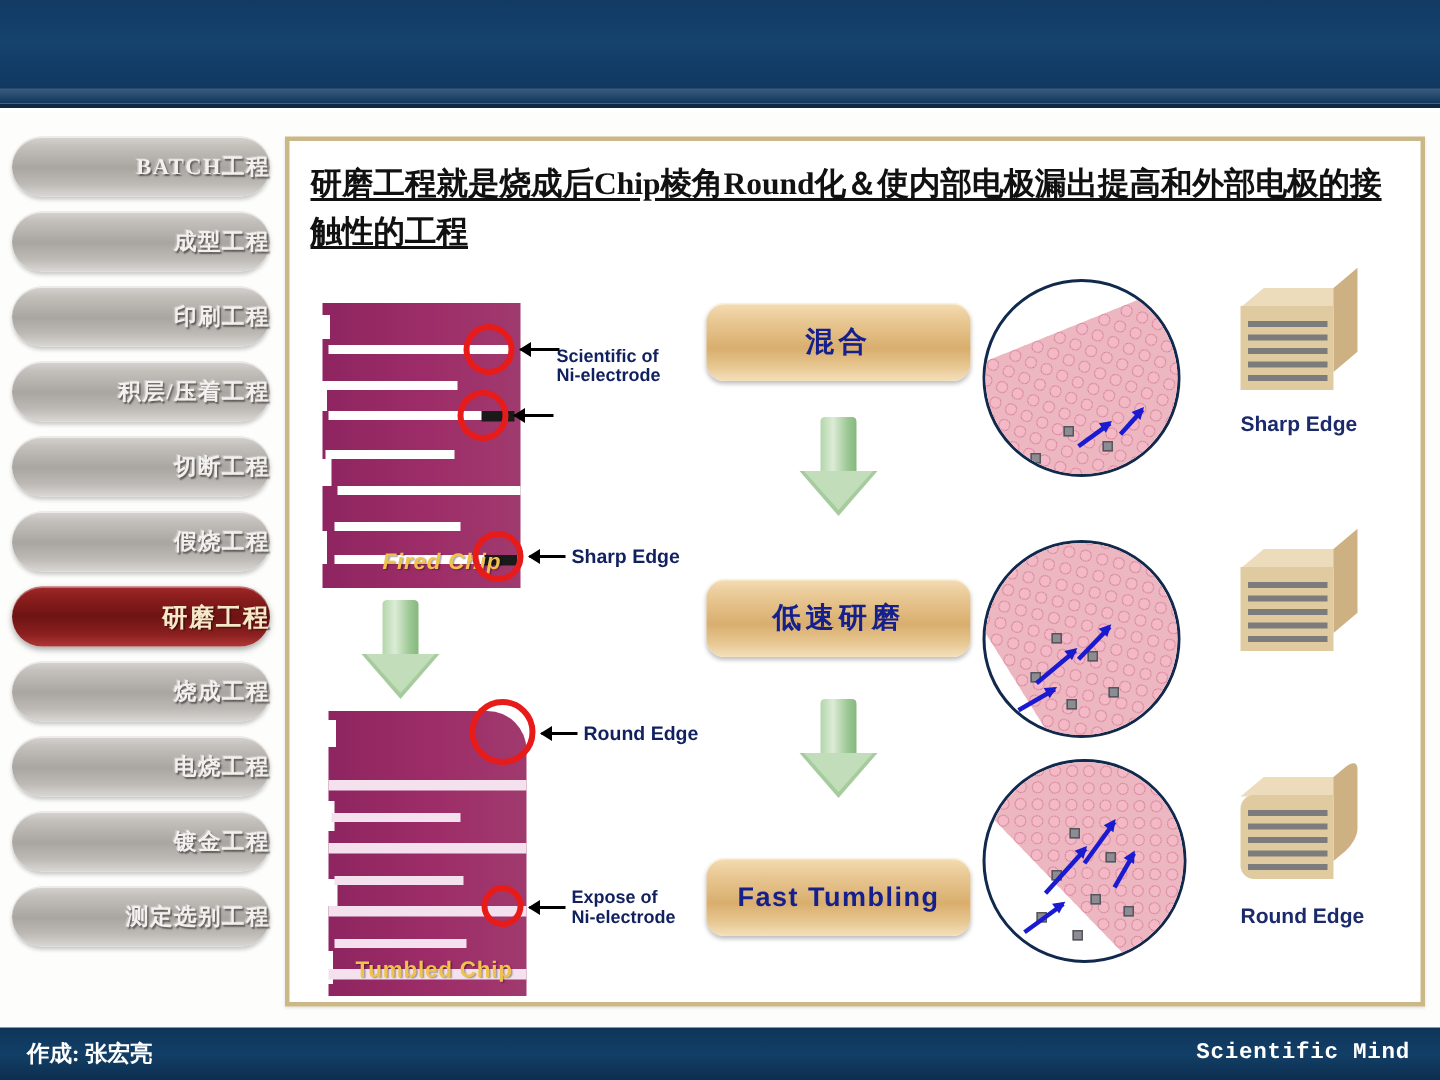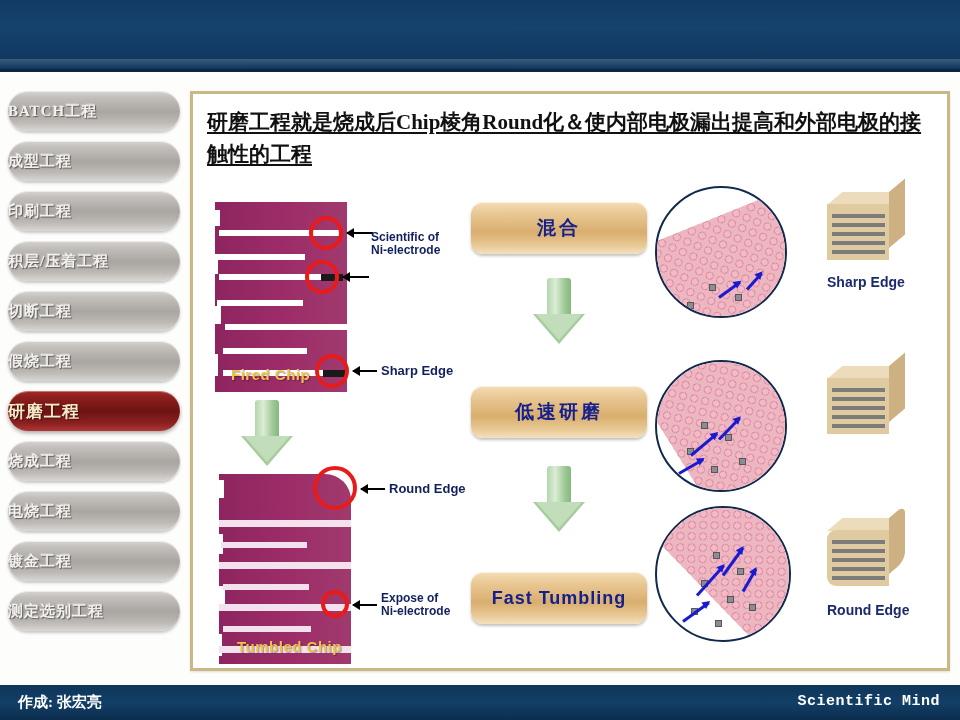--- a/index.html
+++ b/index.html
@@ -38,21 +38,21 @@
   
   .sidebar {
     position: absolute; left: 8px; top: 16px; width: 176px; height: 580px;
   }
   .nav-item {
     position: relative; width: 172px; height: 40px;
     margin-bottom: 10px;
     border-radius: 20px;
     background: linear-gradient(to bottom, #d6d4d1 0%, #c3c0bc 16%, #a9a5a1 52%, #bcb8b4 78%, #d9d7d4 100%);
     box-shadow: 0 2px 3px rgba(0,0,0,0.22), inset 0 1px 0 rgba(255,255,255,0.55);
-    display: flex; align-items: center; justify-content: flex-start;
+    display: flex; align-items: center; justify-content: flex-end;
     cursor: pointer;
   }
   .nav-item .lbl {
     font-family: "Liberation Serif", serif;
     font-size: 15px; font-weight: bold; color: #f2f1ef;
     text-shadow: 1px 1px 1px rgba(90,85,80,0.95), -1px -1px 0 rgba(255,255,255,0.25);
     letter-spacing: 1px; white-space: nowrap;
   }
   .nav-item.active {
     background: linear-gradient(to bottom, #a32a2a 0%, #8f1f1f 14%, #6e1313 50%, #8b2020 80%, #b03636 100%);
@@ -302,21 +302,21 @@
         <div class="elec" style="left:8px; top:28px; width:122px;"></div>
         <div class="elec" style="left:6px; top:52px; width:88px;"></div>
         <div class="elec" style="left:8px; top:72px; width:118px;"></div>
         <div class="elec-cap" style="left:110px; top:72px; width:22px;"></div>
         <div class="elec" style="left:6px; top:98px; width:86px;"></div>
         <div class="elec" style="left:14px; top:122px; width:122px;"></div>
         <div class="elec" style="left:12px; top:146px; width:84px;"></div>
         <div class="elec" style="left:12px; top:168px; width:124px;"></div>
         <div class="elec-cap" style="left:112px; top:168px; width:22px;"></div>
 
-        <div class="chip-label" style="left:20px; top:164px;">Fired Chip</div>
+        <div class="chip-label" style="left:44px; top:164px;font-style:italic;">Fired Chip</div>
       </div>
 
       <div class="ring" style="left:116px; top:42px; width:34px; height:34px;"></div>
       <div class="ring" style="left:112px; top:86px; width:34px; height:34px;"></div>
       <div class="ring" style="left:122px; top:180px; width:34px; height:34px;"></div>
 
       <div class="arrow-l" style="left:154px; top:58px; width:26px;"></div>
       <div class="arrow-l" style="left:150px; top:102px; width:26px;"></div>
       <div class="arrow-l" style="left:160px; top:196px; width:24px;"></div>
 

